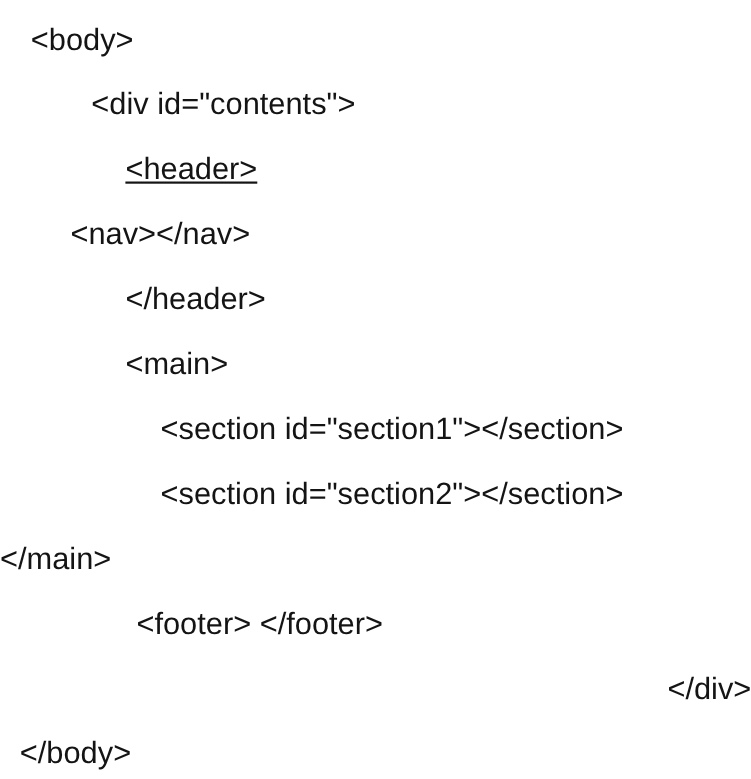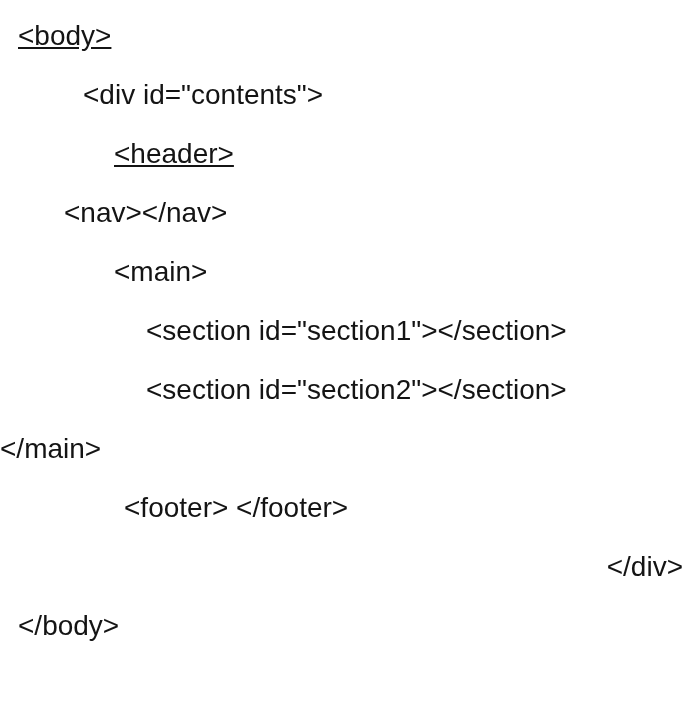--- a/index.html
+++ b/index.html
@@ -27,24 +27,25 @@
     line-height: 59px;
     height: 59px;
     white-space: pre;
     font-kerning: normal;
   }
 </style>
 </head>
 <body>
 
 <div class="code-snippet" style="background: rgb(255, 255, 255); color: rgb(20, 20, 20);">
-    <div class="code-line" style="padding-left: 18px; text-decoration: underline;">&lt;body&gt;</div>
+    <div class="code-line" style="padding-left: 28px;">&lt;body&gt;</div>
     <div class="code-line" style="padding-left: 83px;">&lt;div id="contents"&gt;</div>
     <div class="code-line" style="padding-left: 114px; text-decoration: underline;">&lt;header&gt;</div>
     <div class="code-line" style="padding-left: 64px;">&lt;nav&gt;&lt;/nav&gt;</div>
+    <div class="code-line" style="padding-left: 114px;">&lt;/header&gt;</div>
     <div class="code-line" style="padding-left: 114px;">&lt;main&gt;</div>
     <div class="code-line" style="padding-left: 146px;">&lt;section id="section1"&gt;&lt;/section&gt;</div>
     <div class="code-line" style="padding-left: 146px;">&lt;section id="section2"&gt;&lt;/section&gt;</div>
     <div class="code-line" style="">&lt;/main&gt;</div>
     <div class="code-line" style="padding-left: 114px; margin-left: 10px;">&lt;footer&gt; &lt;/footer&gt;</div>
     <div class="code-line" style="padding-left: 83px; text-align: right;">&lt;/div&gt;</div>
     <div class="code-line" style="padding-left: 18px;">&lt;/body&gt;</div>
   </div>
 
 </body></html>

